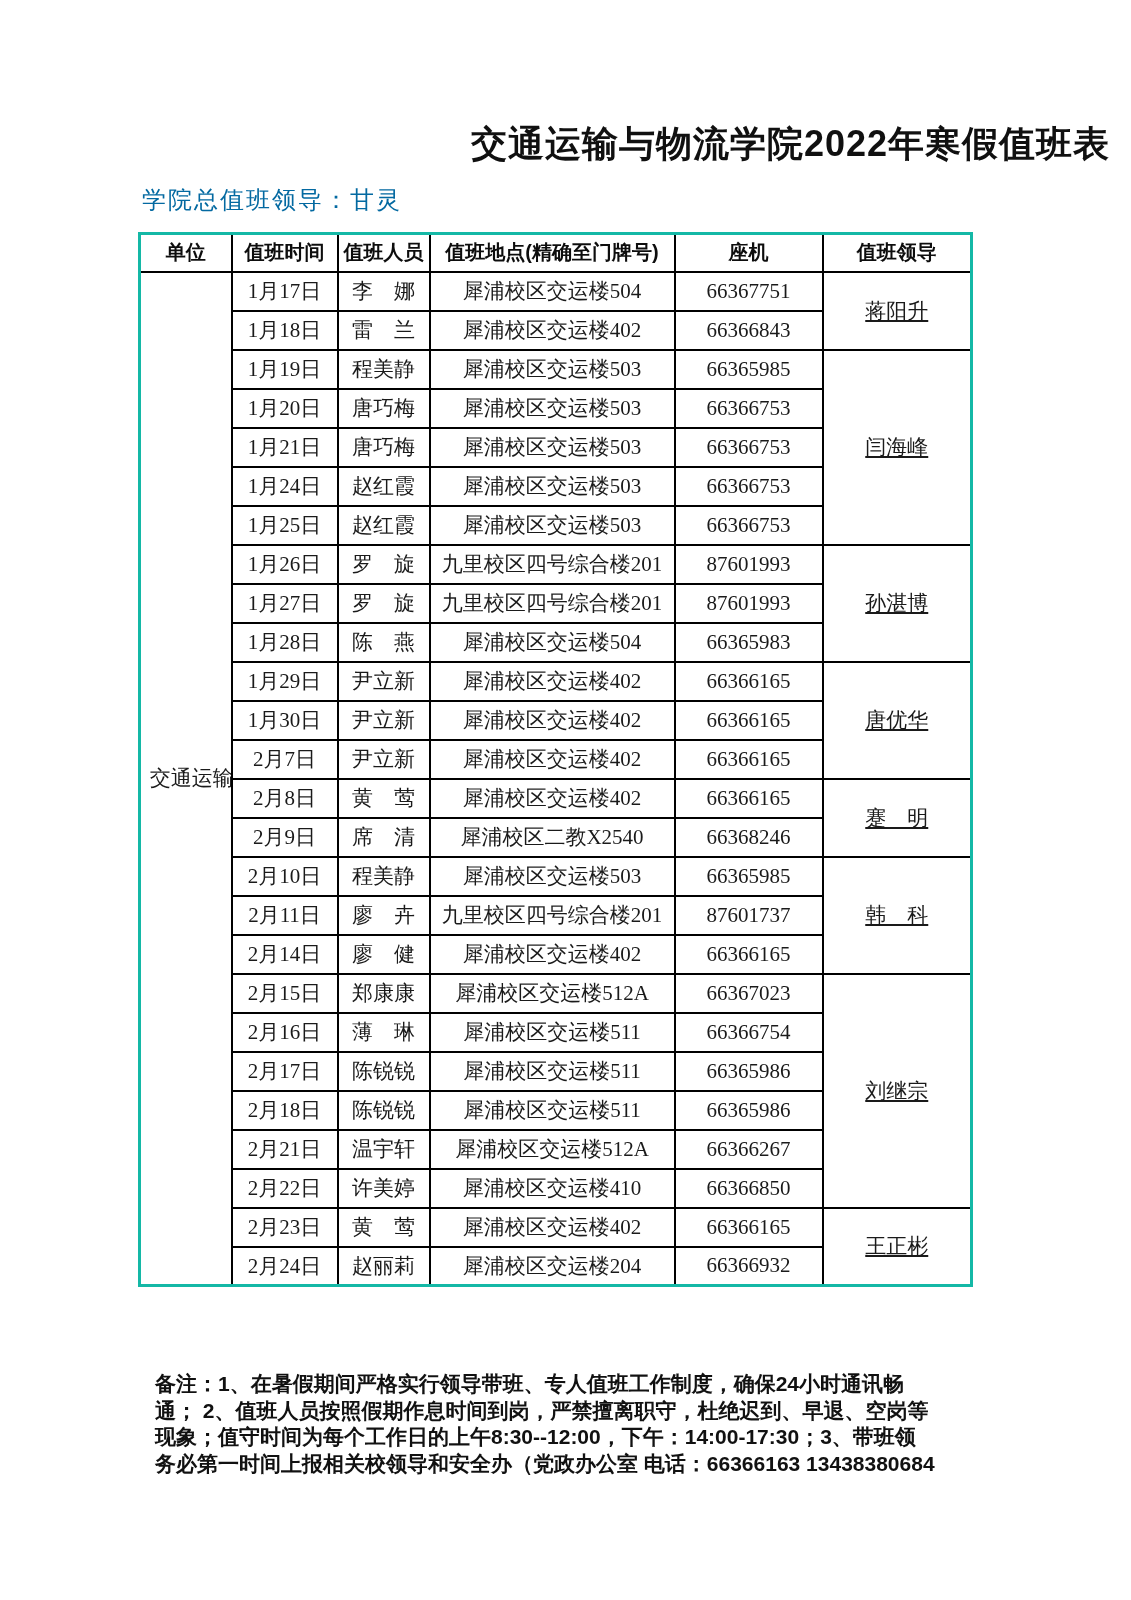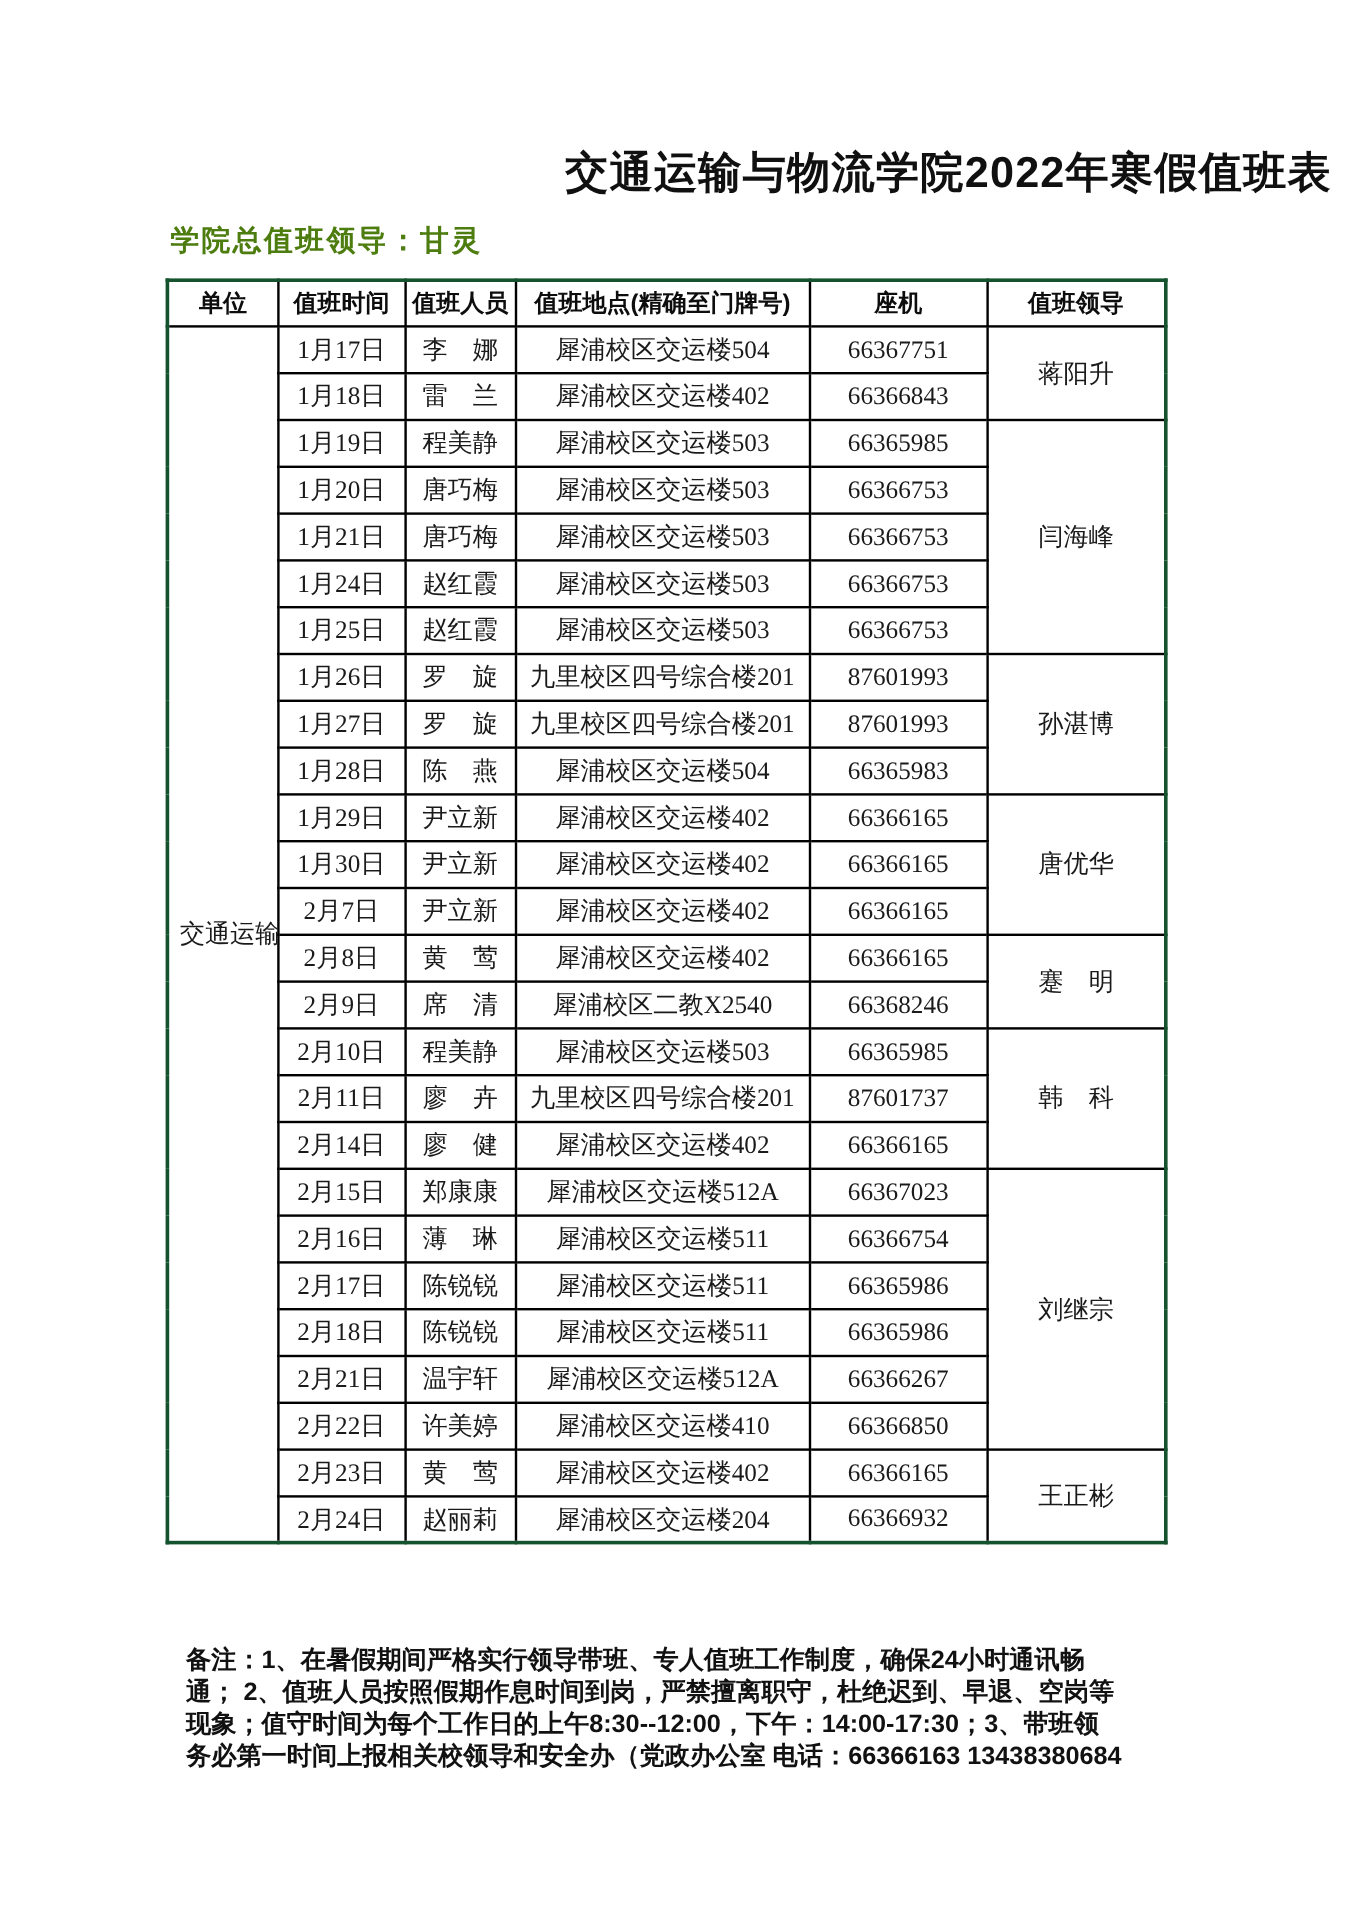--- a/index.html
+++ b/index.html
@@ -23,32 +23,32 @@
     font-family: "Liberation Sans", sans-serif;
     font-weight: bold;
     font-size: 36px;
     letter-spacing: 1px;
     color: #101010;
   }
   .subtitle {
     position: absolute;
     top: 184px; left: 142px;
     font-family: "Liberation Sans", sans-serif;
-    font-weight: bold;
+    font-weight: normal;
     font-size: 24px;
     letter-spacing: 2px;
-    color: #4d7c0f;
+    color: #0369a1;
   }
   table.duty {
     position: absolute;
     left: 138px; top: 232px;
     width: 832px;
     border-collapse: collapse;
     table-layout: fixed;
-    border: 3px solid #14532d;
+    border: 3px solid #14b8a6;
   }
   table.duty th {
     border: 2px solid #000;
     height: 38px;
     font-family: "Liberation Sans", sans-serif;
     font-weight: bold;
     font-size: 20px;
     text-align: center;
     padding: 0;
     color: #0d0d0d;
@@ -70,21 +70,21 @@
     white-space: normal;
     line-height: 30px;
   }
   td.cell-unit .unit-inner {
     display: inline-block;
     width: 72px;
     word-break: break-all;
     text-align: left;
   }
   td.cell-location { font-size: 21px; margin-left: 29px; }
-  td.cell-leader   { font-size: 21px; }
+  td.cell-leader   { font-size: 21px; text-decoration: underline; }
   .notes {
     position: absolute;
     left: 141px; top: 1371px;
     width: 850px;
     font-family: "Liberation Sans", sans-serif;
     font-weight: bold;
     font-size: 21px;
     line-height: 26.5px;
     color: #111;
     text-align: left;

